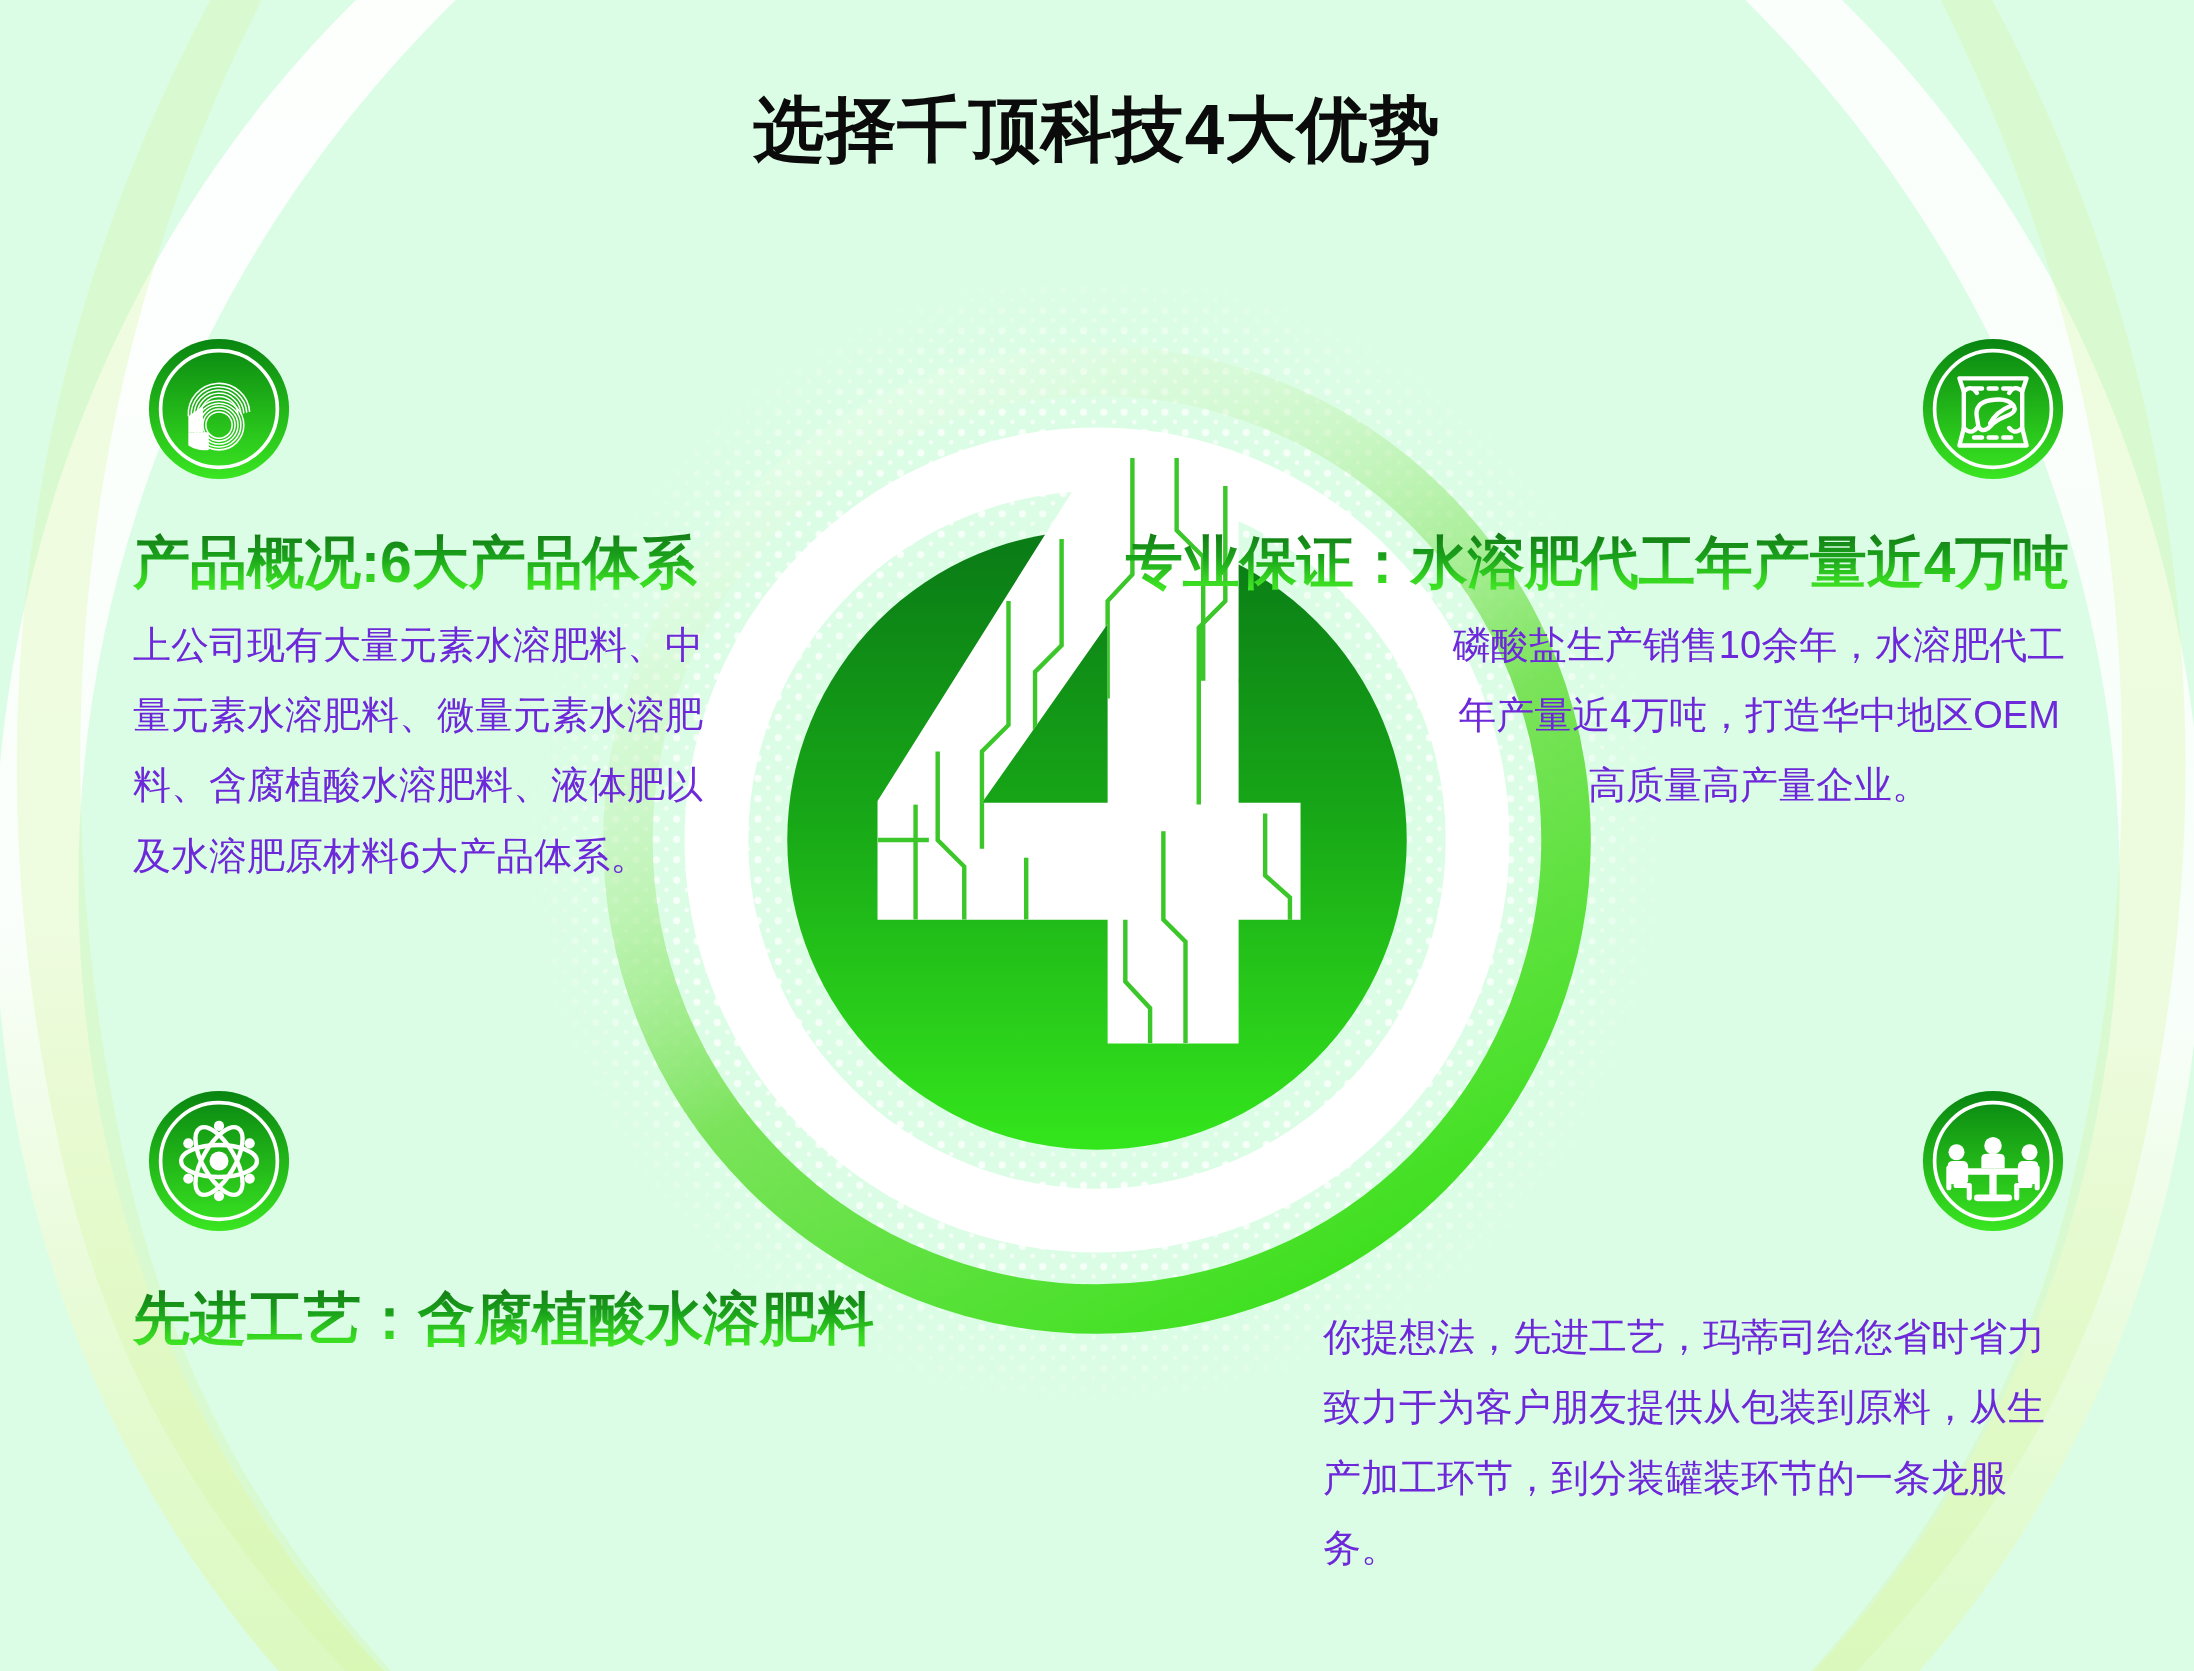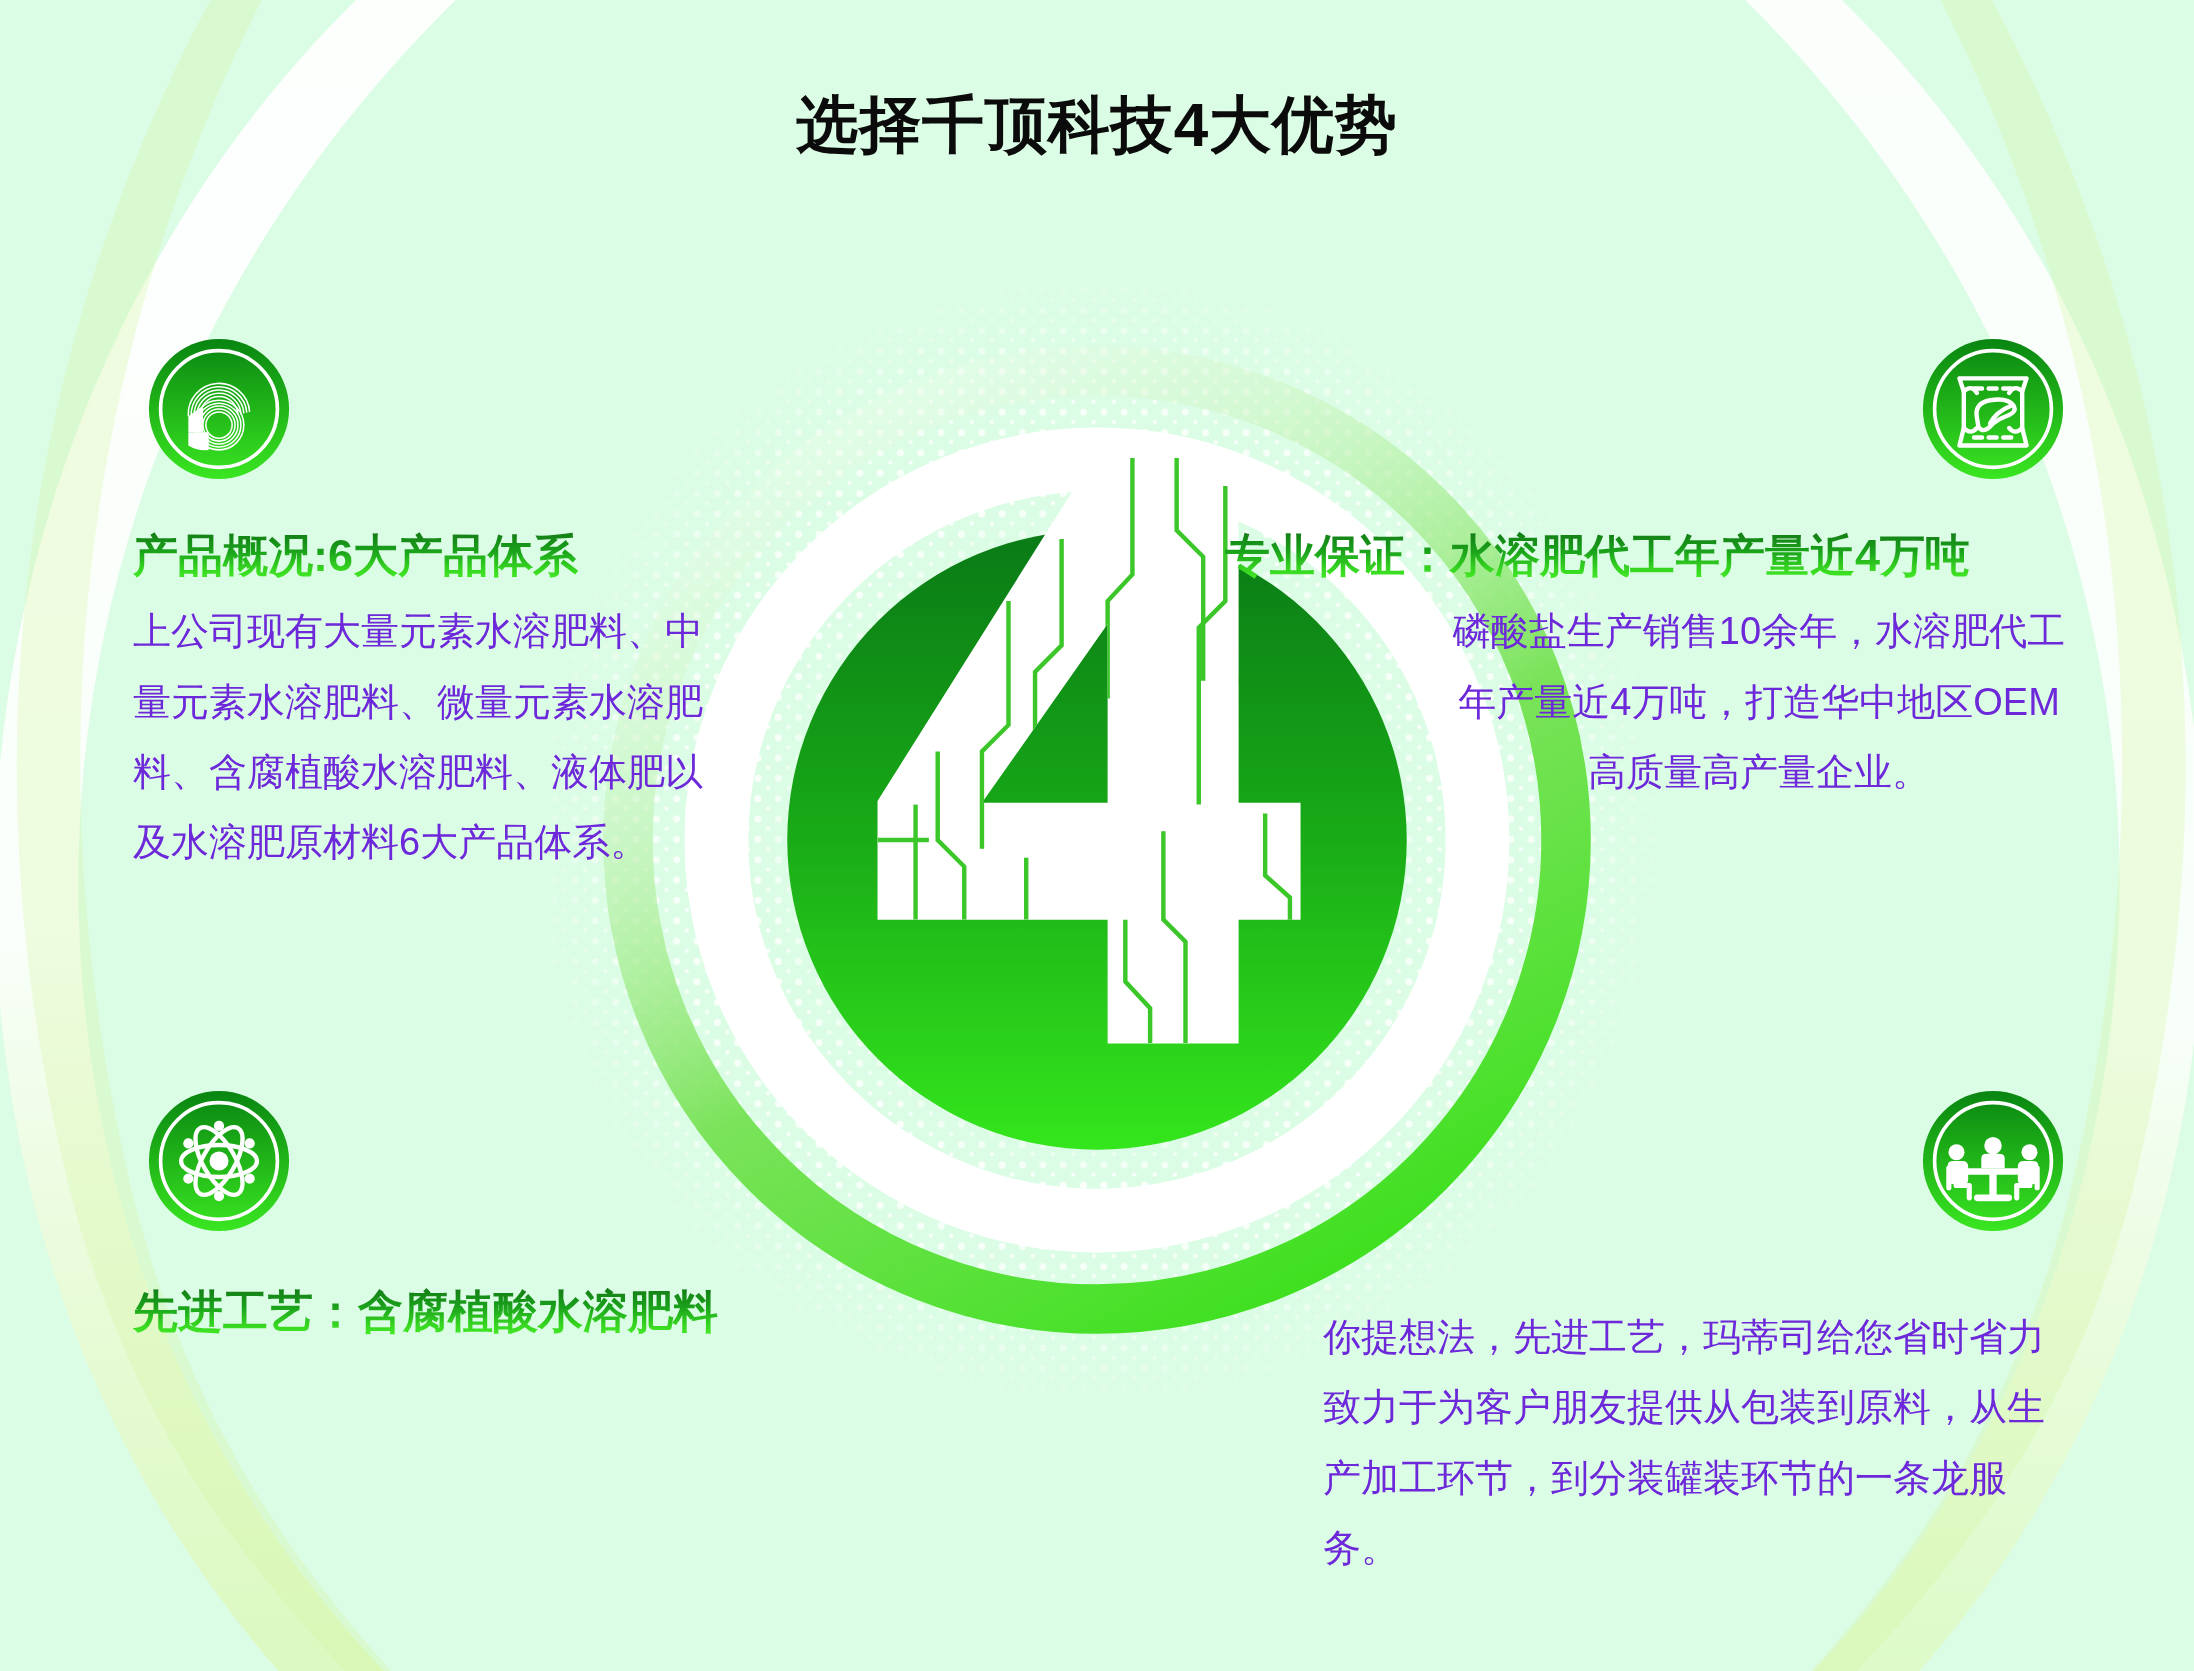--- a/index.html
+++ b/index.html
@@ -12,21 +12,21 @@
   }
   #stage{position:absolute;inset:0;overflow:hidden;}
 
   
   .bg-layer{position:absolute;inset:0;pointer-events:none;}
 
   
   .page-title{
     position:absolute;left:0;right:0;top:91px;
     text-align:center;
-    font-size:62px;
+    font-size:71px;
     font-weight:bold;
     letter-spacing:0.9px;
     color:#0b0b0b;
     line-height:1.1;
     white-space:nowrap;
     z-index:40;
   }
 
   
   .center-wrap{
@@ -41,21 +41,21 @@
   
   .quad{position:absolute;z-index:30;}
   .quad .badge{
     position:absolute;
     width:146px;height:146px;
   }
   .quad .badge svg{display:block;width:100%;height:100%;}
 
   .quad h2{
     margin:0;
-    font-size:45px;
+    font-size:57px;
     font-weight:bold;
     line-height:1.12;
     white-space:nowrap;
     background:linear-gradient(180deg,#137a15 0%,#1aa11b 40%,#35d321 74%,#46ef26 100%);
     -webkit-background-clip:text;
     background-clip:text;
     color:transparent;
     -webkit-text-fill-color:transparent;
   }
   .quad p{

